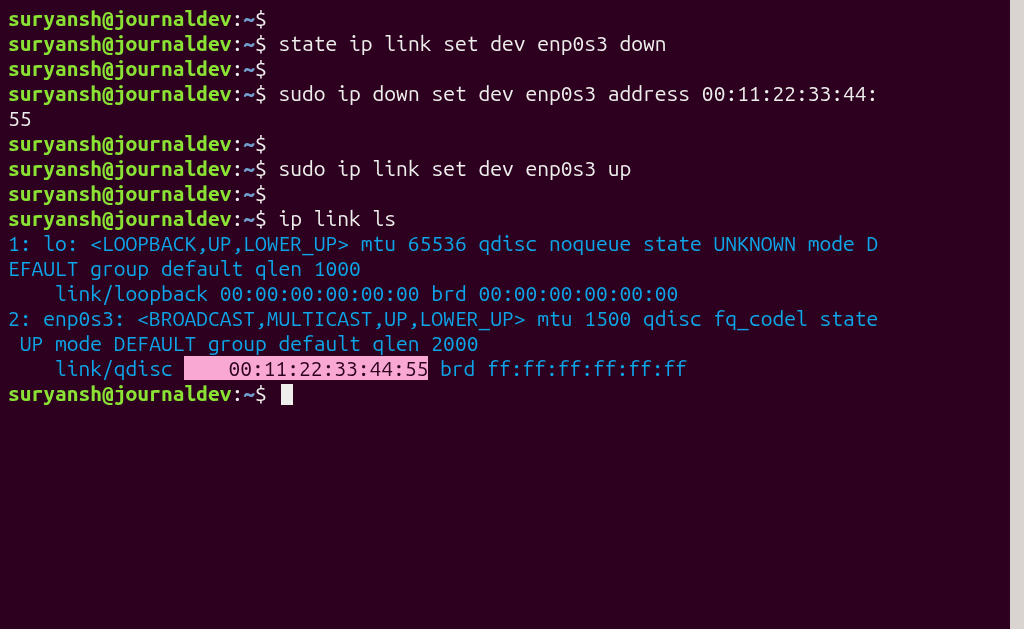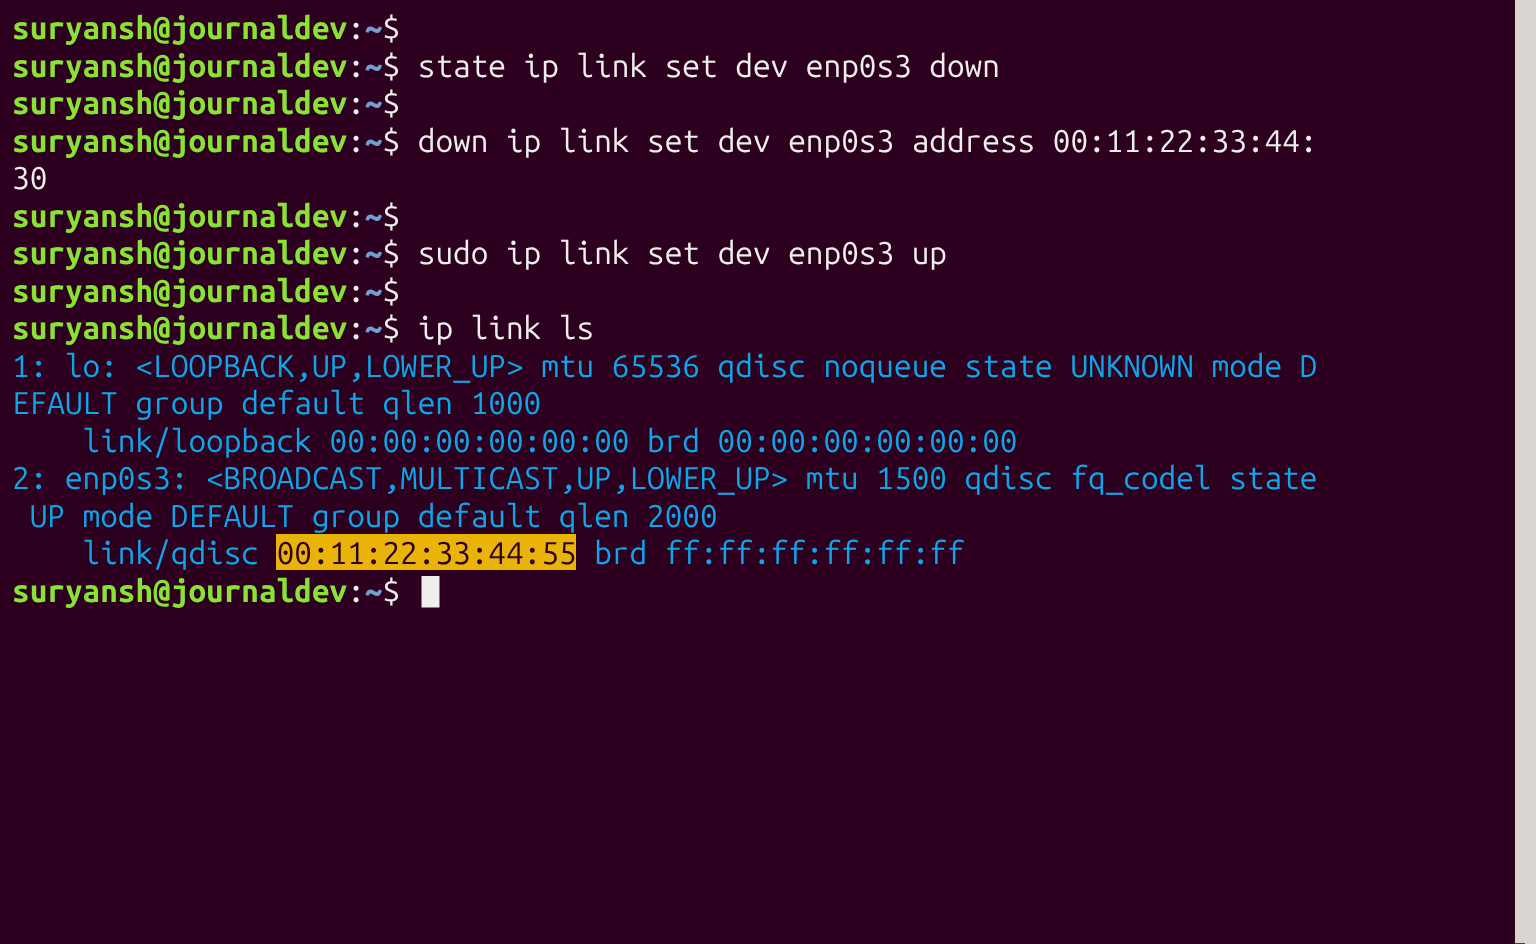--- a/index.html
+++ b/index.html
@@ -18,38 +18,38 @@
     .scrollbar {
       position: absolute;
       right: 0; top: 0;
       width: 14px; height: 100%;
       background: #d9d4cf;
     }
     .user { color: #8ae234; font-weight: bold; }
     .path { color: #729fcf; font-weight: bold; }
     .cmd  { color: #eeeeec; }
     .out  { color: #0ea5e9; }
-    .hl   { background: #eab308; color: #2c001e; }
+    .hl   { background: #f9a8d4; color: #2c001e; padding-left: 44px; }
     .cursor {
       display: inline-block;
       width: 12px; height: 21px;
       background: #eeeeec;
       vertical-align: text-bottom;
       margin-left: 2px;
     }
     pre { white-space: pre-wrap; font-family: inherit; }
   </style>
 </head>
 <body>
 
 <pre><span><span class="user">suryansh@journaldev</span><span>:</span><span class="path">~</span><span>$</span></span>
 <span><span class="user">suryansh@journaldev</span><span>:</span><span class="path">~</span><span>$</span></span> <span class="cmd">state ip link set dev enp0s3 down</span>
 <span><span class="user">suryansh@journaldev</span><span>:</span><span class="path">~</span><span>$</span></span>
-<span><span class="user">suryansh@journaldev</span><span>:</span><span class="path">~</span><span>$</span></span> <span class="cmd">down ip link set dev enp0s3 address 00:11:22:33:44:</span>
-<span class="cmd">30</span>
+<span><span class="user">suryansh@journaldev</span><span>:</span><span class="path">~</span><span>$</span></span> <span class="cmd">sudo ip down set dev enp0s3 address 00:11:22:33:44:</span>
+<span class="cmd">55</span>
 <span><span class="user">suryansh@journaldev</span><span>:</span><span class="path">~</span><span>$</span></span>
 <span><span class="user">suryansh@journaldev</span><span>:</span><span class="path">~</span><span>$</span></span> <span class="cmd">sudo ip link set dev enp0s3 up</span>
 <span><span class="user">suryansh@journaldev</span><span>:</span><span class="path">~</span><span>$</span></span>
 <span><span class="user">suryansh@journaldev</span><span>:</span><span class="path">~</span><span>$</span></span> <span class="cmd">ip link ls</span>
 <span class="out">1: lo: &lt;LOOPBACK,UP,LOWER_UP&gt; mtu 65536 qdisc noqueue state UNKNOWN mode D</span>
 <span class="out">EFAULT group default qlen 1000</span>
 <span class="out">    link/loopback 00:00:00:00:00:00 brd 00:00:00:00:00:00</span>
 <span class="out">2: enp0s3: &lt;BROADCAST,MULTICAST,UP,LOWER_UP&gt; mtu 1500 qdisc fq_codel state</span>
 <span class="out"> UP mode DEFAULT group default qlen 2000</span>
 <span class="out">    link/qdisc </span><span class="hl">00:11:22:33:44:55</span><span class="out"> brd ff:ff:ff:ff:ff:ff</span>

